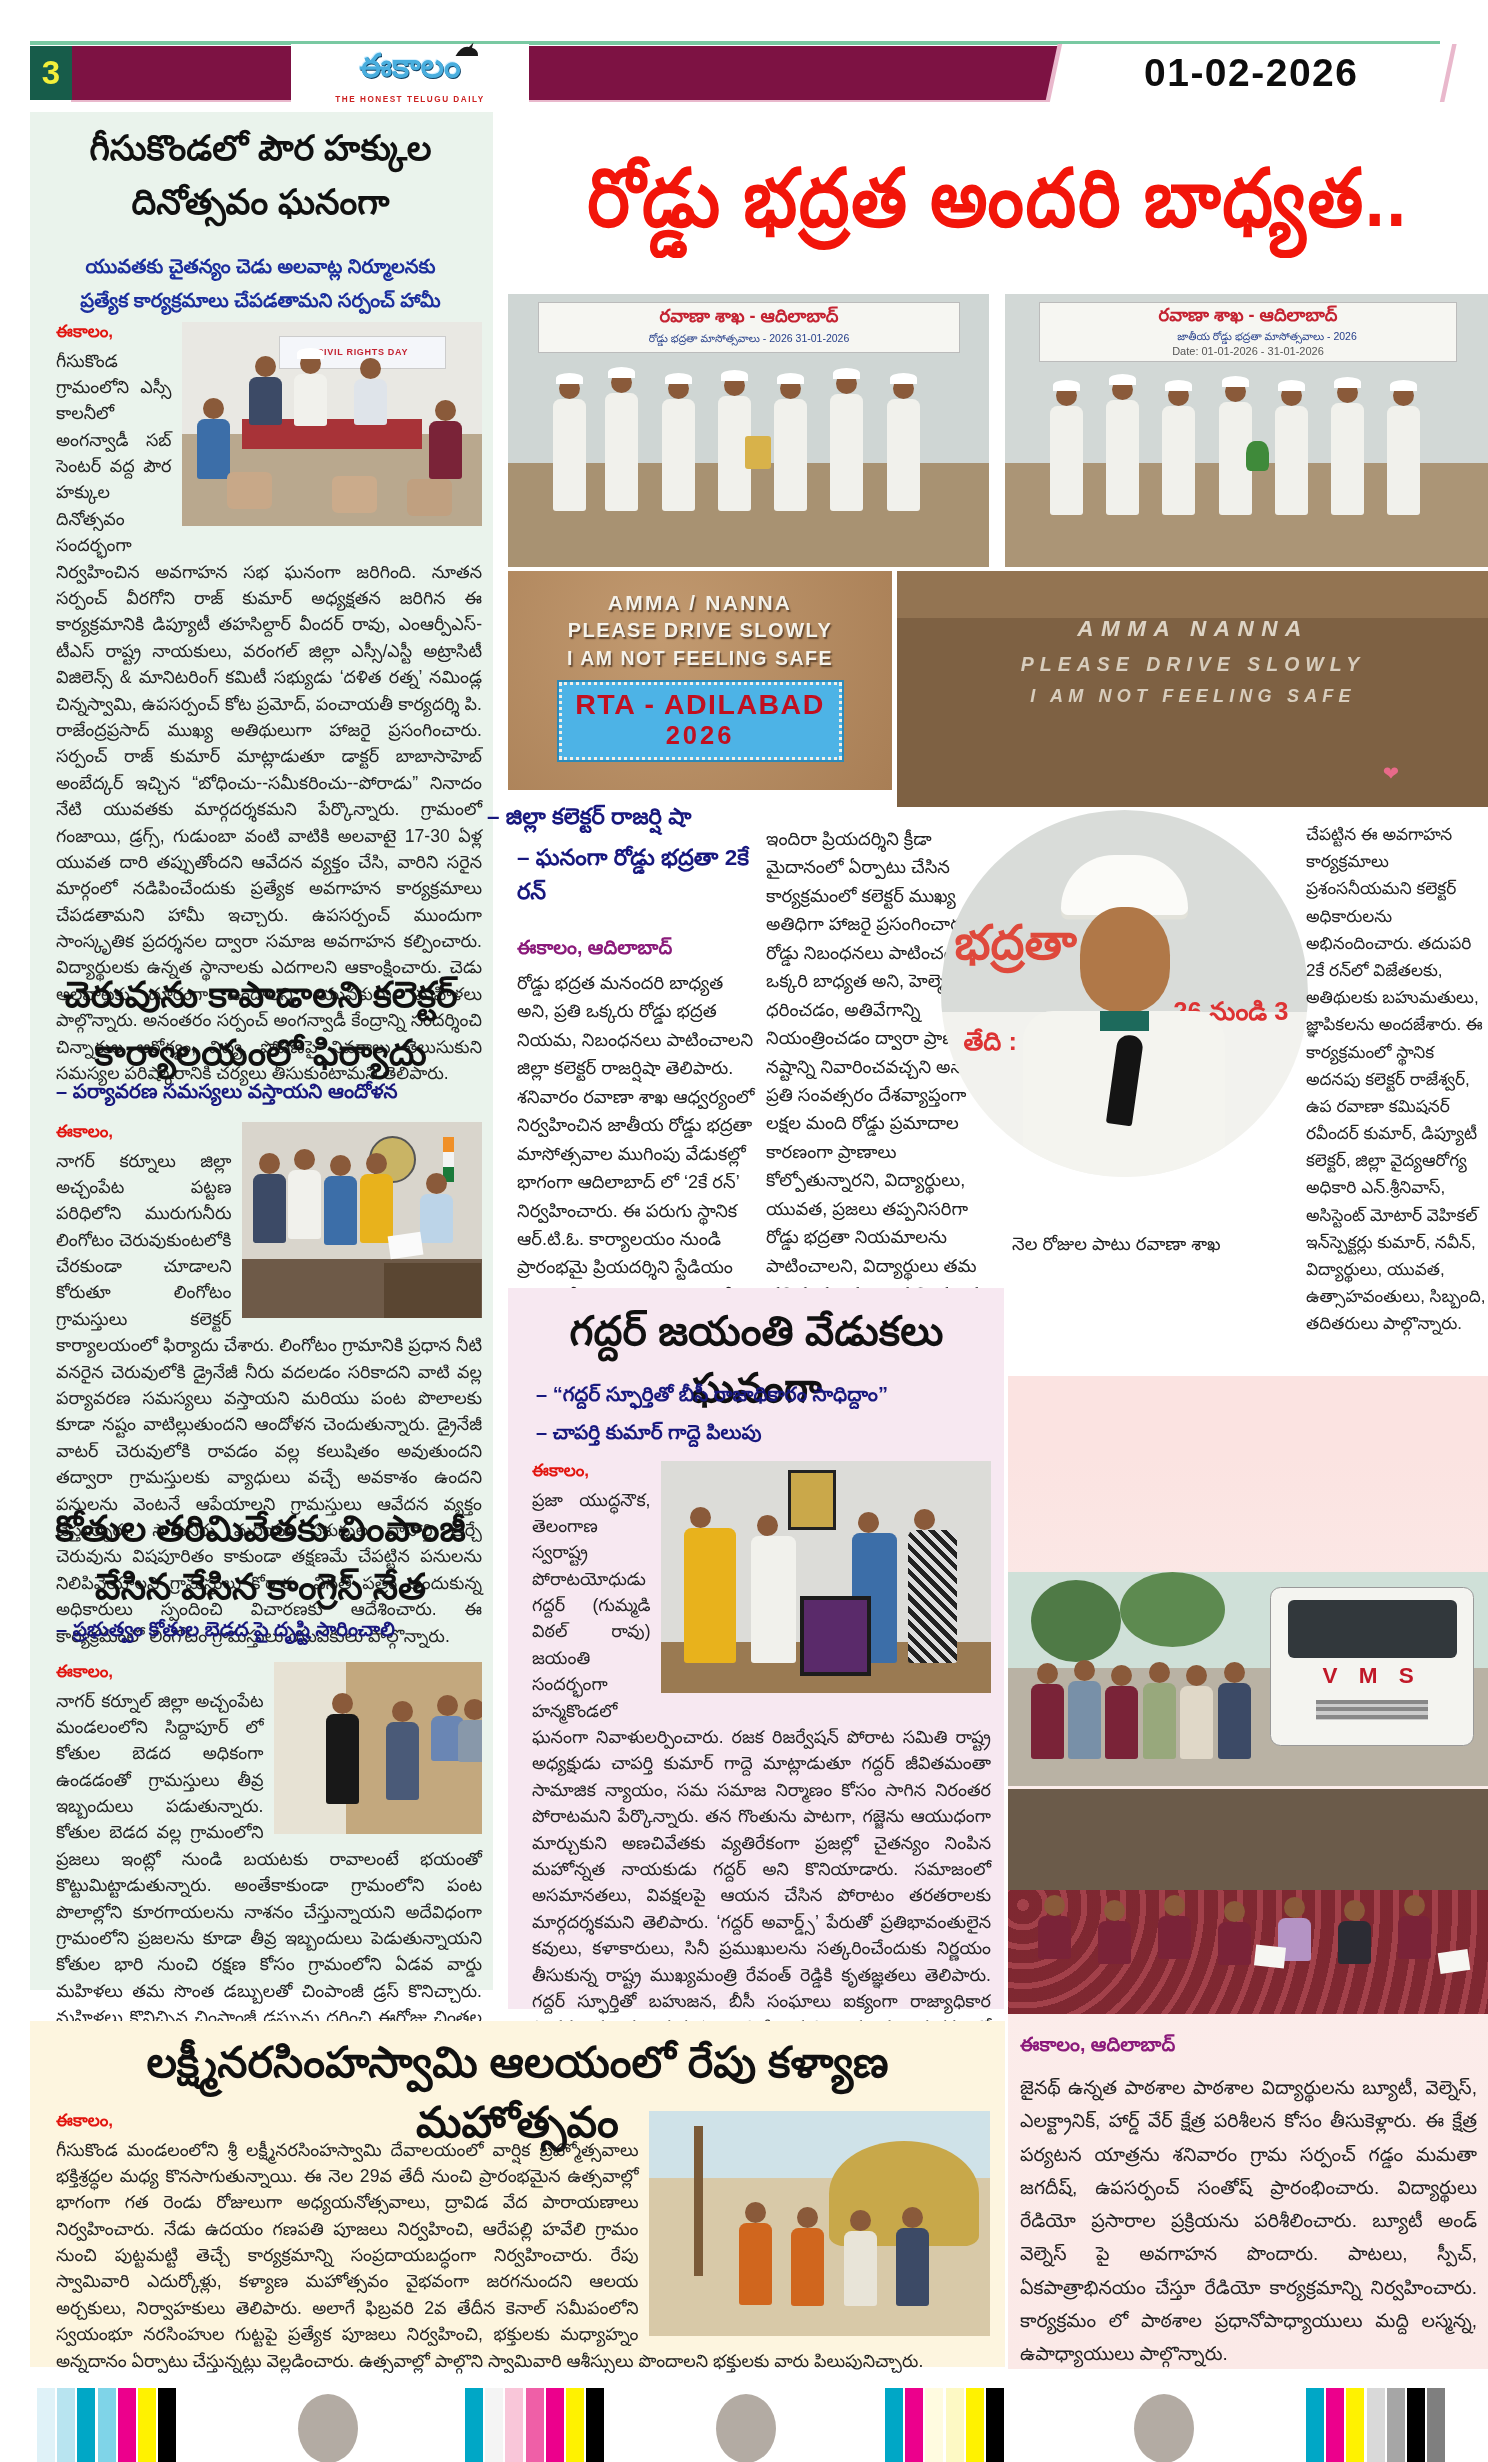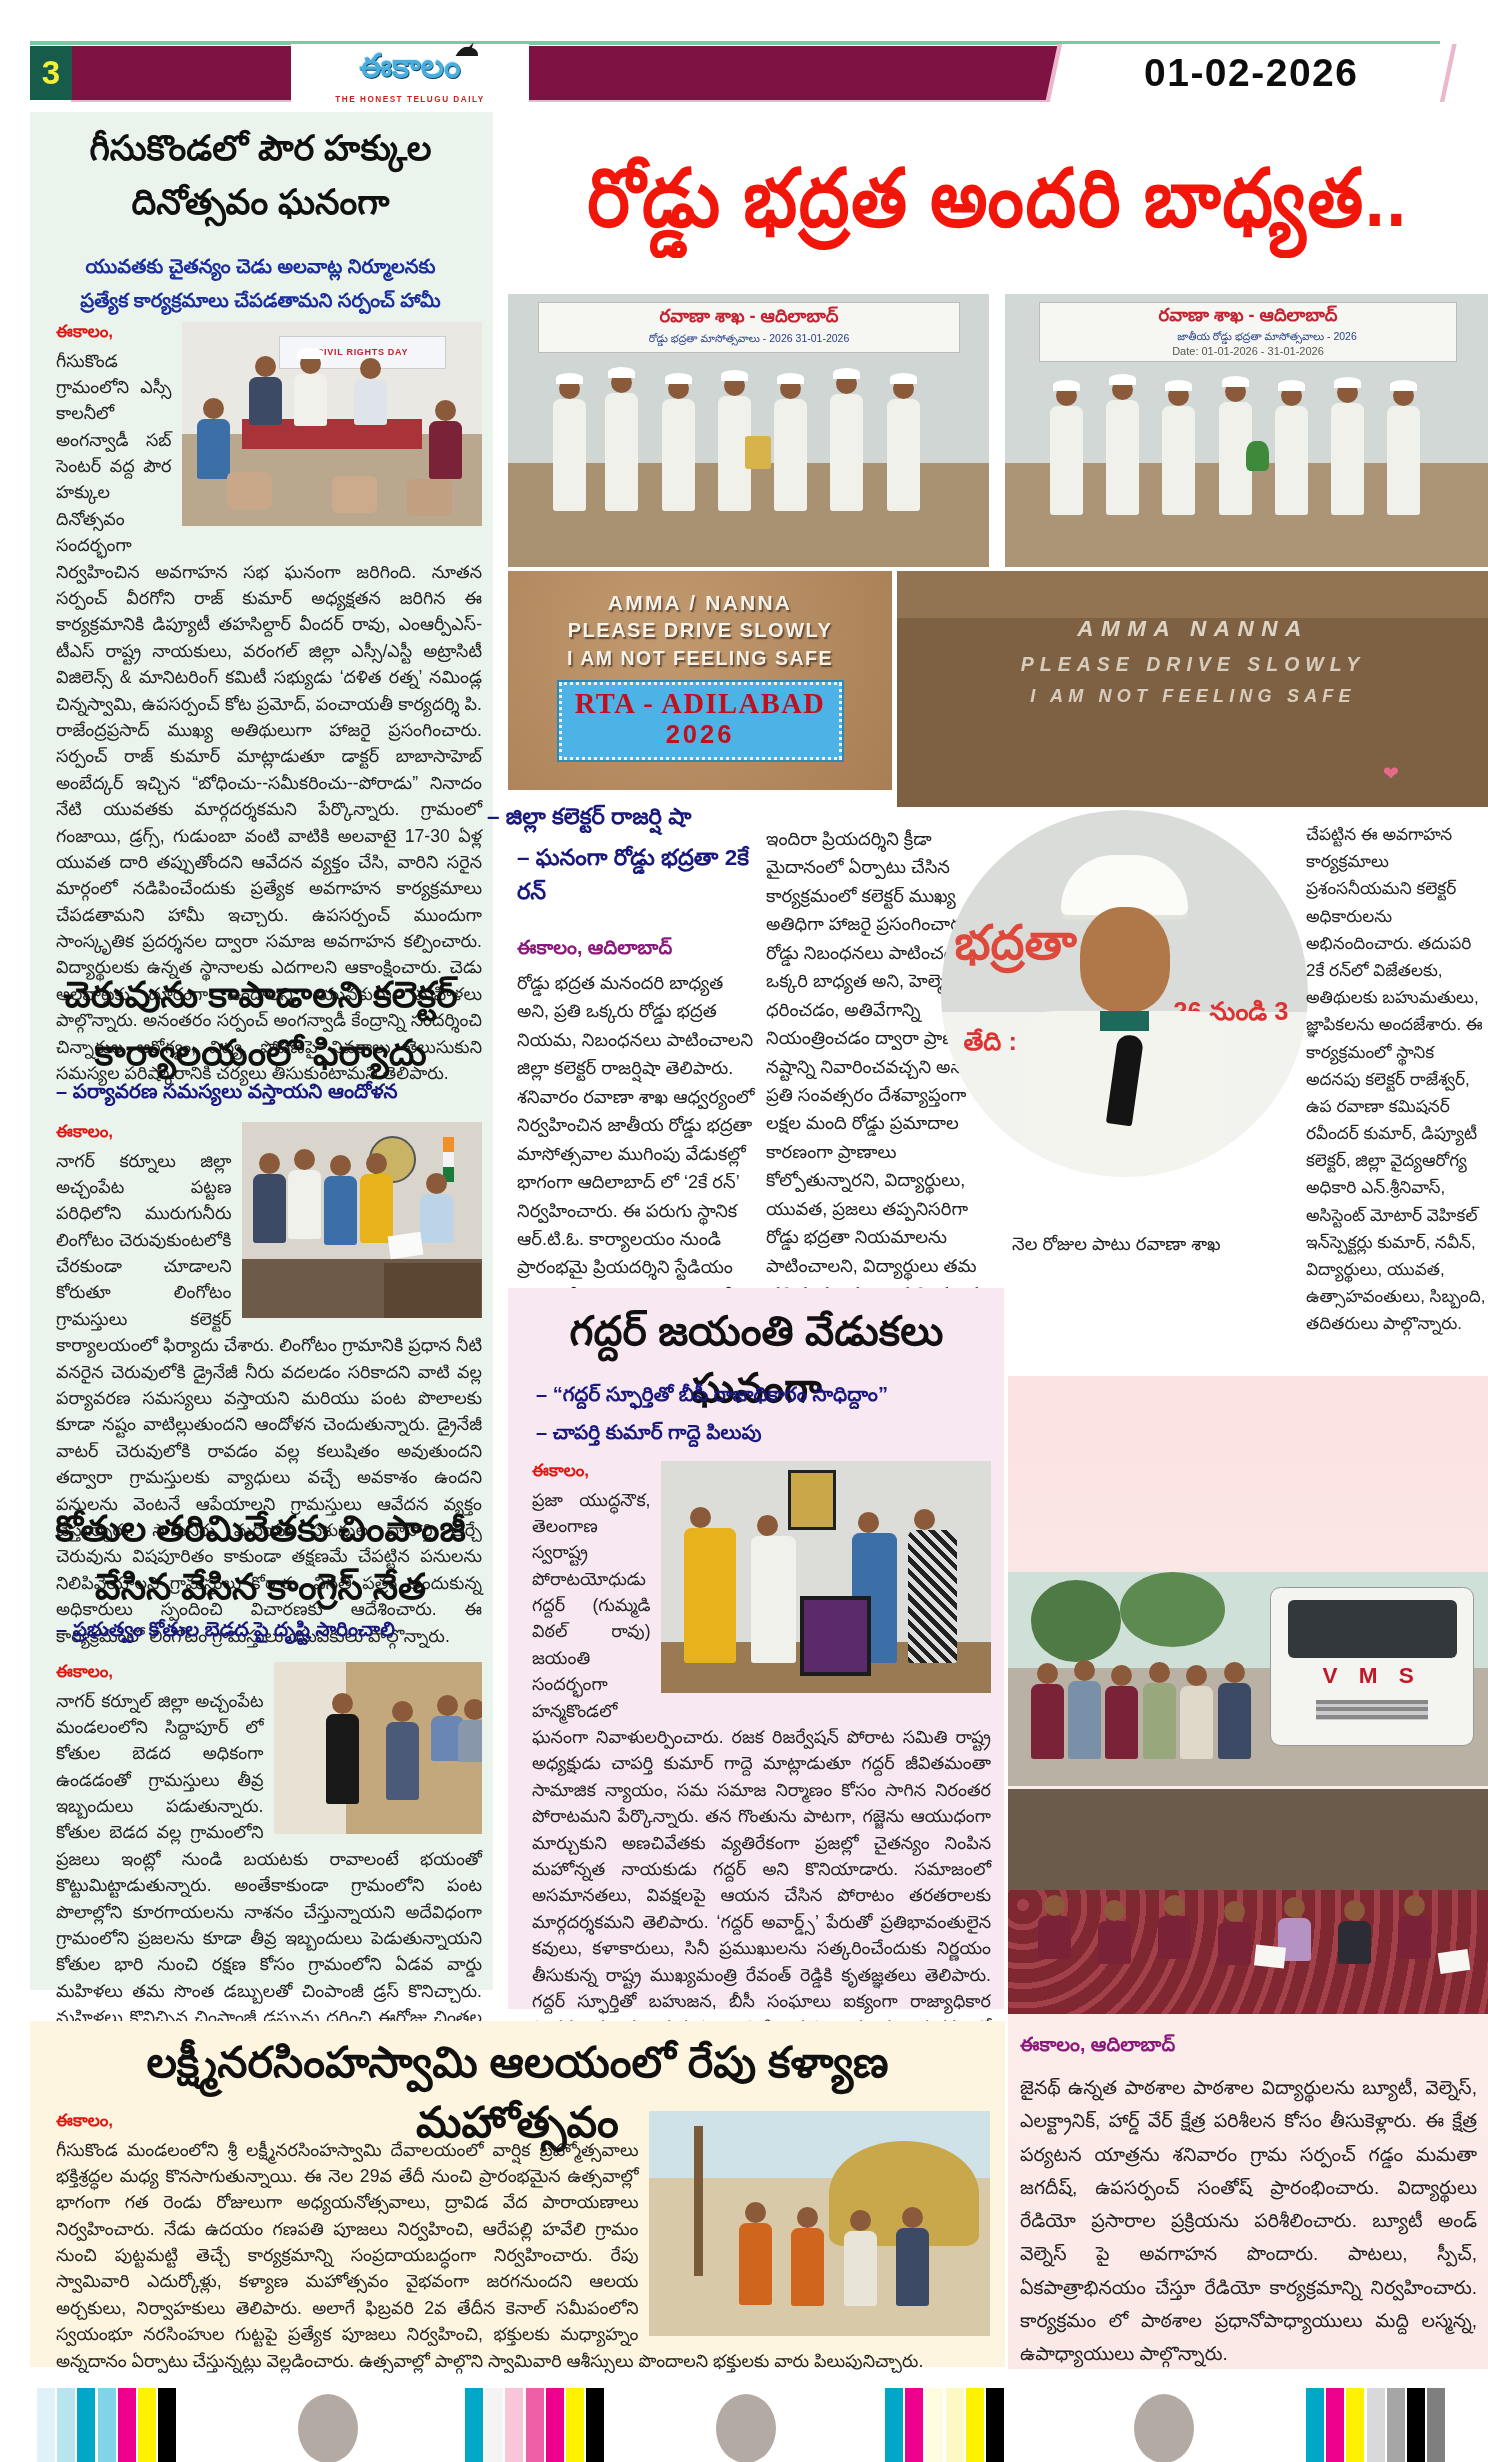--- a/index.html
+++ b/index.html
@@ -136,21 +136,21 @@
     <div class="person cap" style="left:326px;top:109px;height:112px;"></div>
     <div class="person cap" style="left:382px;top:112px;height:109px;"></div>
     <div class="abs" style="left:241px;top:147px;width:22.5px;height:30px;background:#3f8a3a;border-radius:40% 40% 20% 20%;"></div>
   </div>
 
   <div class="photo" style="left:508px;top:571px;width:384px;height:219px;background:radial-gradient(circle at 40% 30%,#c29a70,#a87e55);text-align:center;">
     <div style="margin-top:19.5px;color:#f5f2ea;font-size:21px;font-weight:900;letter-spacing:2.2px;text-shadow:1.5px 1.5px 1.5px #5e432c;">AMMA / NANNA</div>
     <div style="color:#f5f2ea;font-size:20px;font-weight:900;letter-spacing:1.5px;text-shadow:1.5px 1.5px 1.5px #5e432c;margin-top:4.5px;">PLEASE DRIVE SLOWLY</div>
     <div style="color:#f5f2ea;font-size:19.5px;font-weight:900;letter-spacing:1.5px;text-shadow:1.5px 1.5px 1.5px #5e432c;margin-top:4.5px;">I AM NOT FEELING SAFE</div>
     <div style="margin:12px auto 0;width:277px;height:72px;background:#4db3e6;border:3.7px dotted #f3efe6;outline:2.2px solid #2b89b8;">
-      <div style="color:#c01020;font-size:28.5px;font-weight:900;letter-spacing:1.5px;margin-top:3px;font-family:Liberation Serif, serif;">RTA - ADILABAD</div>
+      <div style="color:#c01020;font-size:28.5px;font-weight:900;letter-spacing:1.5px;margin-top:3px;">RTA - ADILABAD</div>
       <div style="color:#c01020;font-size:25.5px;font-weight:900;letter-spacing:3px;">2026</div>
     </div>
   </div>
 
   <div class="photo" style="left:897px;top:571px;width:592px;height:236px;background:linear-gradient(180deg,#937452 0 20%,#7e6143 20% 100%);text-align:center;">
     <div style="margin-top:45px;color:#efe9dc;opacity:.85;font-size:22.5px;font-weight:bold;letter-spacing:7.5px;font-style:italic;">AMMA NANNA</div>
     <div style="color:#efe9dc;opacity:.8;font-size:19.5px;font-weight:bold;letter-spacing:6px;font-style:italic;margin-top:10.5px;">PLEASE DRIVE SLOWLY</div>
     <div style="color:#efe9dc;opacity:.8;font-size:18px;font-weight:bold;letter-spacing:5.2px;font-style:italic;margin-top:10.5px;">I AM NOT FEELING SAFE</div>
     <span style="position:absolute;right:90px;bottom:22.5px;color:#e86a8a;font-size:19.5px;">❤</span>
   </div>

